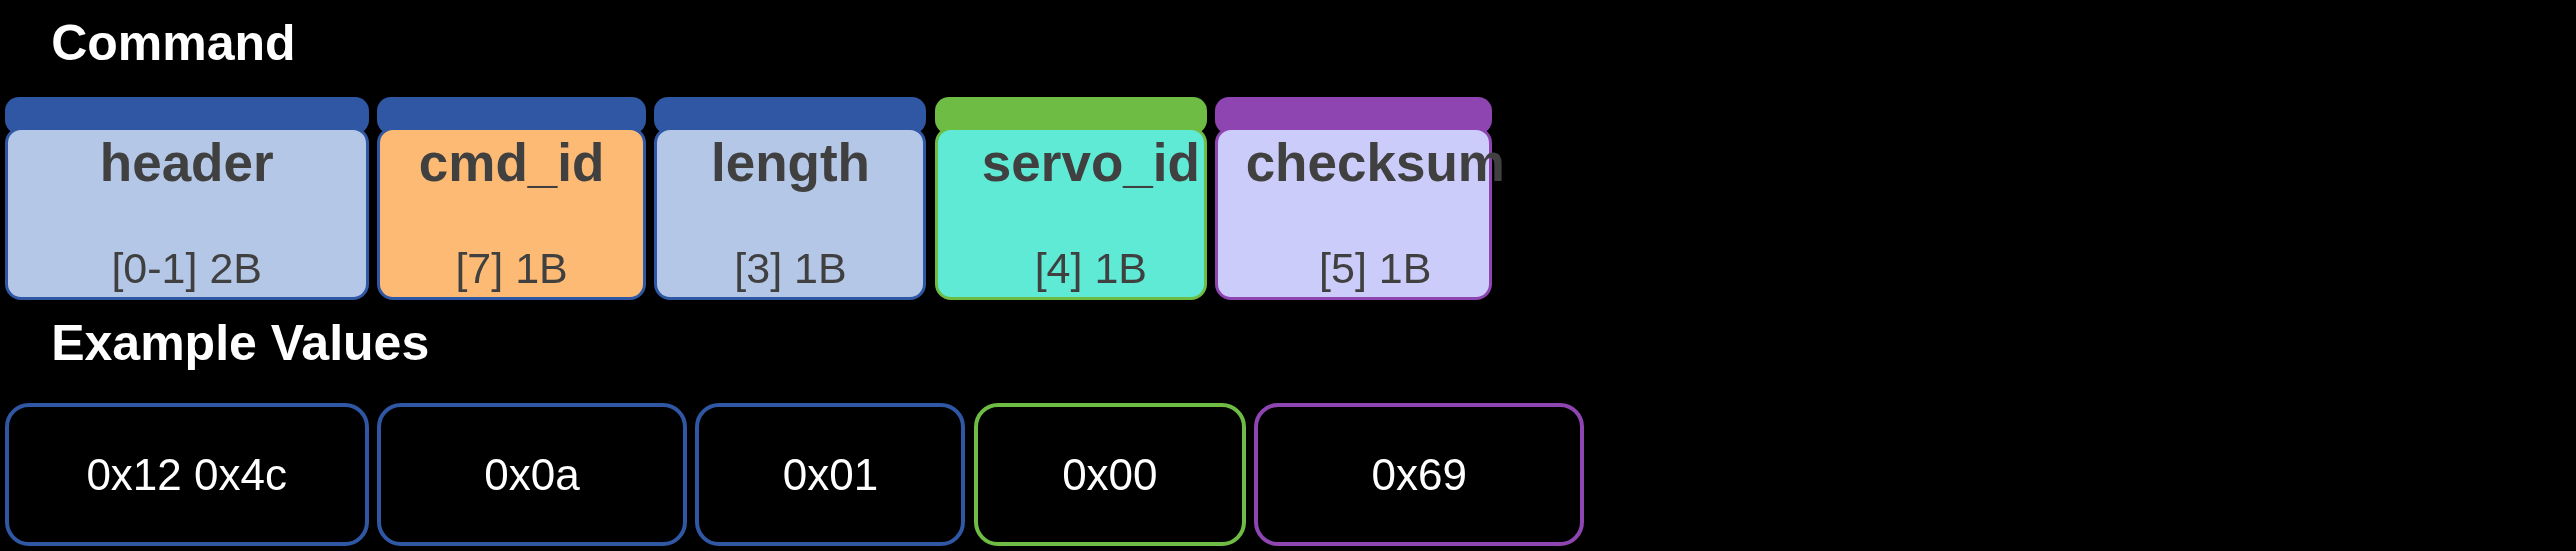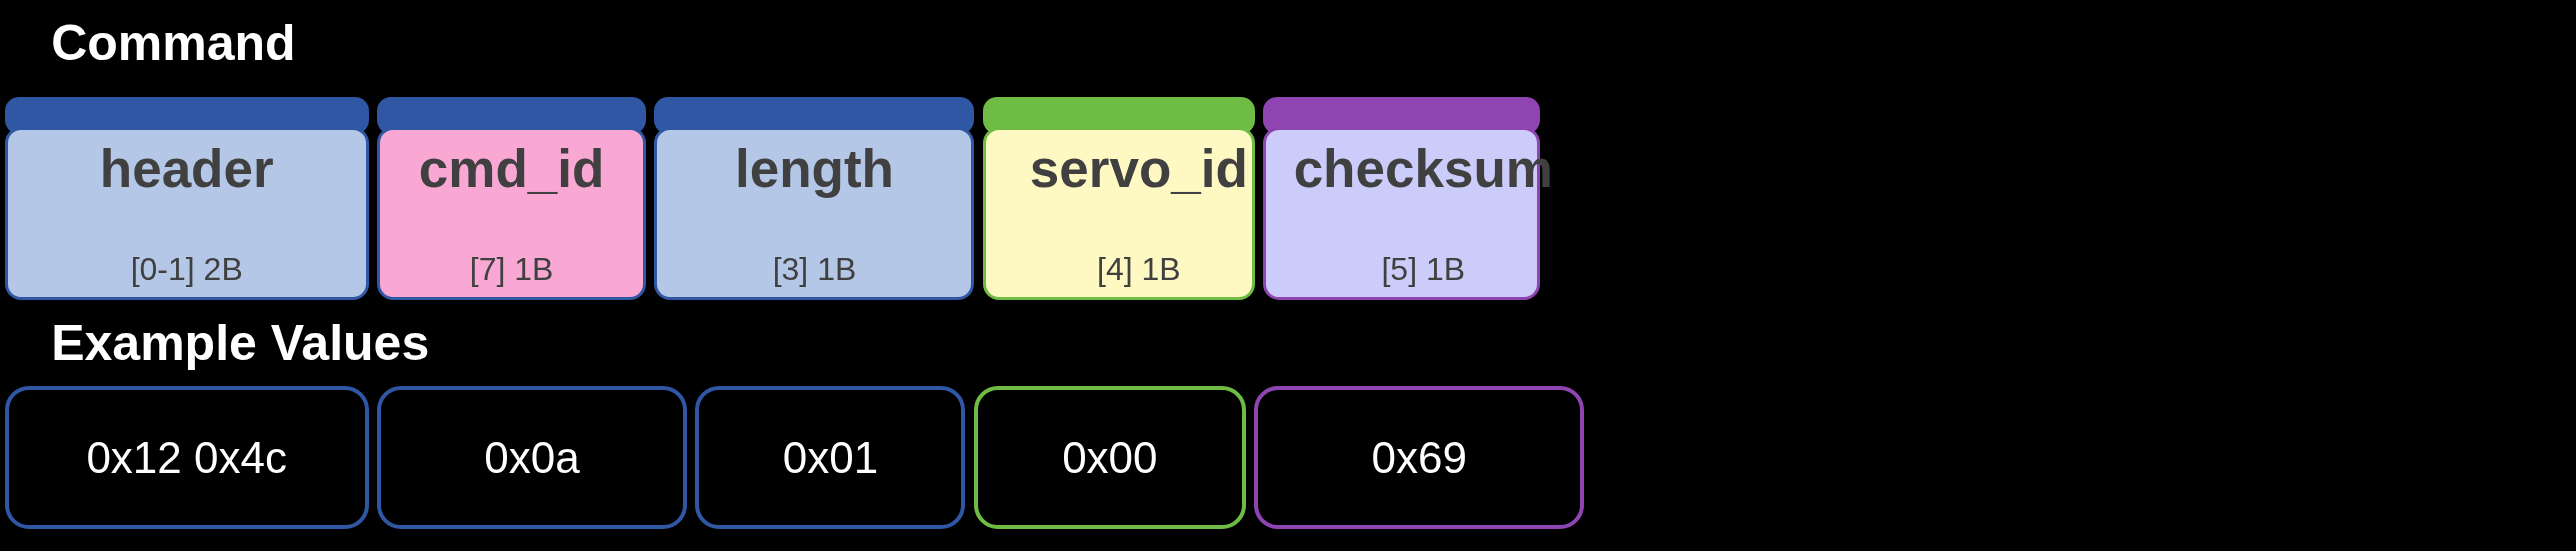--- a/index.html
+++ b/index.html
@@ -11,39 +11,39 @@
   .section-title {
     position: absolute; left: 11.2px;
     font-size: 50px; font-weight: 700; color: #ffffff;
     line-height: 1.2; white-space: nowrap; margin-left: 40px;
   }
   #command-title { top: 13px; }
   #example-title { top: 313px; }
 
   .row { position: absolute; left: 4.7px; display: flex; gap: 8.4px; }
   #fields-row { top: 97px; }
-  #values-row { top: 386px; }
+  #values-row { top: 403px; }
 
   .field-block { display: flex; flex-direction: column; }
   .field-tab {
     height: 37px; border-radius: 14px;
     background: #2F57A4;
   }
   .field-body {
     margin-top: -7.5px; height: 173px; box-sizing: border-box;
     border: 3.7px solid #2F57A4; border-radius: 16px;
     background: #B4C7E7;
     display: flex; flex-direction: column; align-items: center; justify-content: center;
     gap: 58px;
   }
   .field-name {
     font-size: 53px; font-weight: 700; color: #404040; line-height: 1; white-space: nowrap;
   }
   .field-bytes {
-    font-size: 32px; font-weight: 400; color: #404040; line-height: 1; white-space: nowrap;
+    font-size: 43px; font-weight: 400; color: #404040; line-height: 1; white-space: nowrap;
   }
 
   .value-box {
     height: 143px; box-sizing: border-box;
     border: 4.7px solid #2F57A4; border-radius: 24px;
     background: transparent;
     display: flex; align-items: center; justify-content: center;
   }
   .value-text {
     font-size: 44px; color: #ffffff; line-height: 1; white-space: nowrap;
@@ -59,35 +59,35 @@
   <div class="row" id="fields-row">
       <div class="field-block" style="width: 364px;">
     <div class="field-tab" style="background: rgb(47, 87, 164);"></div>
     <div class="field-body" style="background: rgb(180, 199, 231); border-color: rgb(47, 87, 164);">
       <div class="field-name" style="color: rgb(64, 64, 64);">header</div>
       <div class="field-bytes" style="color: rgb(64, 64, 64);">[0-1] 2B</div>
     </div>
   </div>
       <div class="field-block" style="width: 269px;">
     <div class="field-tab" style="background: rgb(47, 87, 164);"></div>
-    <div class="field-body" style="background: #f9a8d4; border-color: rgb(47, 87, 164);">
+    <div class="field-body" style="background: #fdba74; border-color: rgb(47, 87, 164);">
       <div class="field-name" style="color: rgb(64, 64, 64);">cmd_id</div>
       <div class="field-bytes" style="color: rgb(64, 64, 64);">[7] 1B</div>
     </div>
   </div>
-      <div class="field-block" style="width: 320px; border-radius: 16px;">
+      <div class="field-block" style="width: 272px; border-radius: 16px;">
     <div class="field-tab" style="background: rgb(47, 87, 164);"></div>
     <div class="field-body" style="background: rgb(180, 199, 231); border-color: rgb(47, 87, 164);">
       <div class="field-name" style="color: rgb(64, 64, 64);">length</div>
       <div class="field-bytes" style="color: rgb(64, 64, 64);">[3] 1B</div>
     </div>
   </div>
       <div class="field-block" style="width: 272px;">
     <div class="field-tab" style="background: rgb(111, 188, 69);"></div>
-    <div class="field-body" style="background: #fef9c3; border-color: rgb(111, 188, 69); padding-left: 40px;">
+    <div class="field-body" style="background: #5eead4; border-color: rgb(111, 188, 69); padding-left: 40px;">
       <div class="field-name" style="color: rgb(64, 64, 64);">servo_id</div>
       <div class="field-bytes" style="color: rgb(64, 64, 64);">[4] 1B</div>
     </div>
   </div>
       <div class="field-block" style="width: 277px;">
     <div class="field-tab" style="background: rgb(142, 69, 178);"></div>
     <div class="field-body" style="background: rgb(204, 204, 250); border-color: rgb(142, 69, 178); padding-left: 43px;">
       <div class="field-name" style="color: rgb(64, 64, 64);">checksum</div>
       <div class="field-bytes" style="color: rgb(64, 64, 64);">[5] 1B</div>
     </div>

